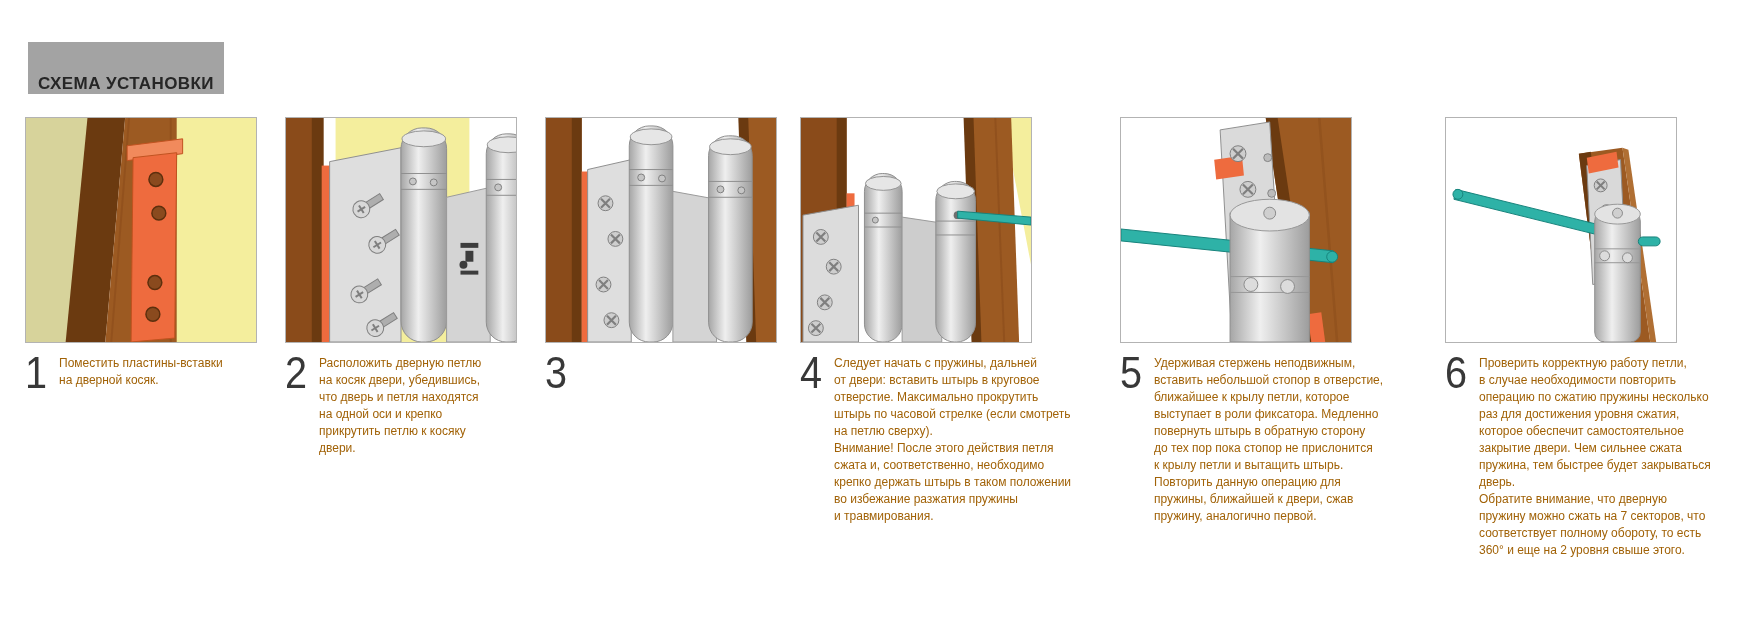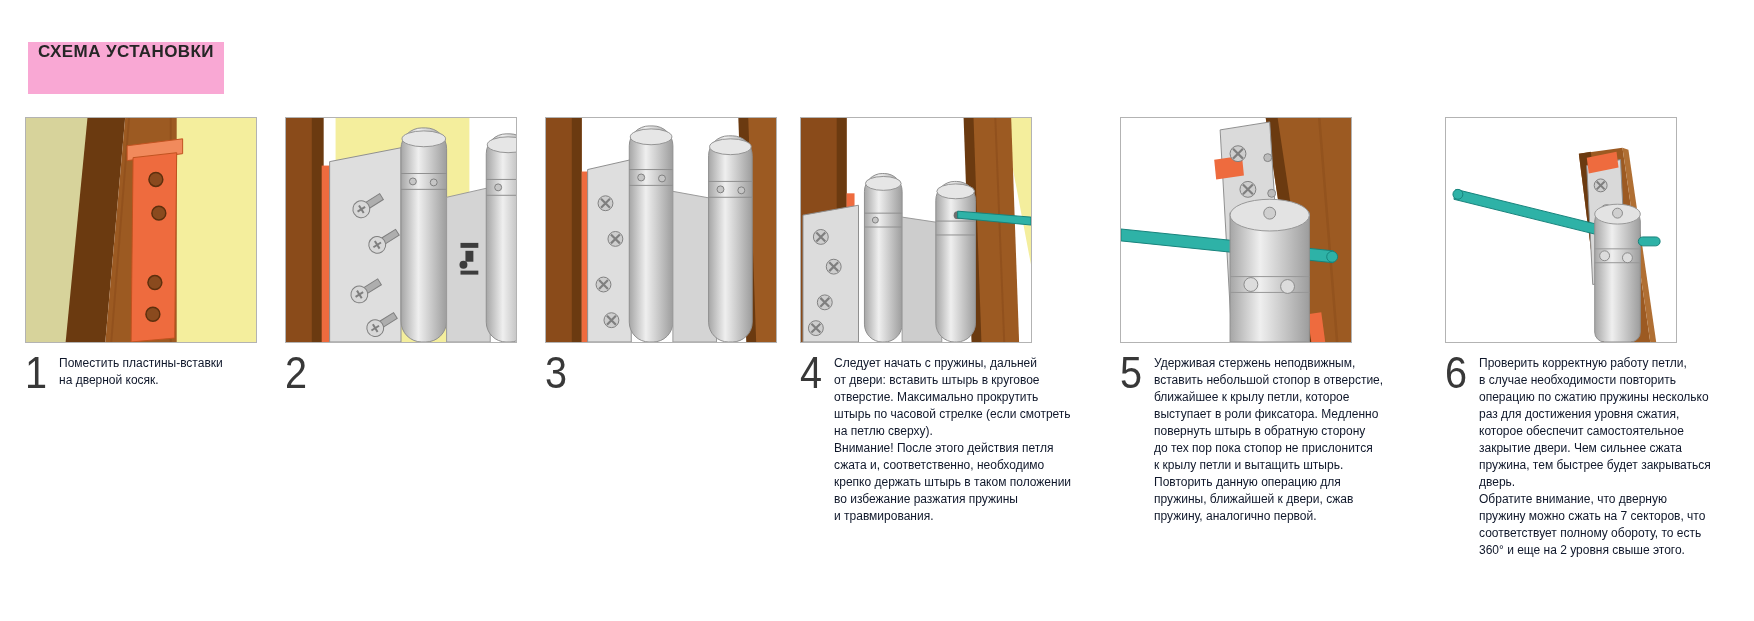--- a/index.html
+++ b/index.html
@@ -1,31 +1,31 @@
 <!DOCTYPE html>
 <html><head>
 <meta charset="utf-8">
 <style>
   html,body{margin:0;padding:0;background:#ffffff;}
   body{font-family:"Liberation Sans", sans-serif;}
   .page{position:relative;width:1754px;height:621px;background:#ffffff;overflow:hidden;}
 
-  .header-box{position:absolute;left:28px;top:42px;width:196px;height:52px;background:#f9a8d4;
-              display:flex;align-items:flex-start;justify-content:center;}
+  .header-box{position:absolute;left:28px;top:42px;width:196px;height:52px;background:#a3a3a3;
+              display:flex;align-items:flex-end;justify-content:center;}
   .header-title{font-size:17px;font-weight:bold;color:#262626;letter-spacing:.4px;}
   .intro{position:absolute;left:237px;top:36px;width:430px;font-size:12px;line-height:17px;
          color:#6b6b6b;white-space:pre-line;}
 
   .col{position:absolute;top:117px;}
   .panel{width:232px;height:226px;border:1px solid #b3b3b3;box-sizing:border-box;background:#fff;overflow:hidden;}
   .panel svg{display:block;width:100%;height:100%;}
   .step{display:flex;margin-top:9px;}
   .num{font-size:44px;line-height:42px;color:#383838;width:34px;flex:none;font-weight:400;
        transform:scaleX(.9);transform-origin:left top;}
-  .txt{font-size:12px;line-height:17px;color:#0f172a;white-space:pre-line;padding-top:3px;flex:1;}
+  .txt{font-size:12px;line-height:17px;color:#a16207;white-space:pre-line;padding-top:3px;flex:1;}
 </style>
 </head>
 <body>
 
 <div class="page">
 
   <div class="header-box">
     <div class="header-title">СХЕМА УСТАНОВКИ</div>
   </div>
 
@@ -99,20 +99,26 @@
         <g>
           <rect x="202" y="16" width="44" height="210" rx="20" fill="url(#gA)" stroke="#8f8f8f"></rect>
           <ellipse cx="224" cy="27" rx="21" ry="8" fill="#e6e6e6" stroke="#949494"></ellipse>
           <path d="M202,62 h30 M202,78 h30" stroke="#8f8f8f" fill="none"></path>
           <circle cx="214" cy="70" r="3.5" fill="#c6c6c6" stroke="#808080"></circle>
         </g>
       </svg>
     </div>
     <div class="step">
       <div class="num">2</div>
+      <div class="txt">Расположить дверную петлю
+на косяк двери, убедившись,
+что дверь и петля находятся
+на одной оси и крепко
+прикрутить петлю к косяку
+двери.</div>
     </div>
   </div>
 
   <div class="col" style="left:545px;width:260px">
     <div class="panel">
       <svg viewBox="0 0 232 226" preserveAspectRatio="none">
         <defs>
           <linearGradient id="gB" x1="0" y1="0" x2="1" y2="0">
             <stop offset="0" stop-color="#a6a6a6"></stop>
               <stop offset="0.38" stop-color="#efefef"></stop>

